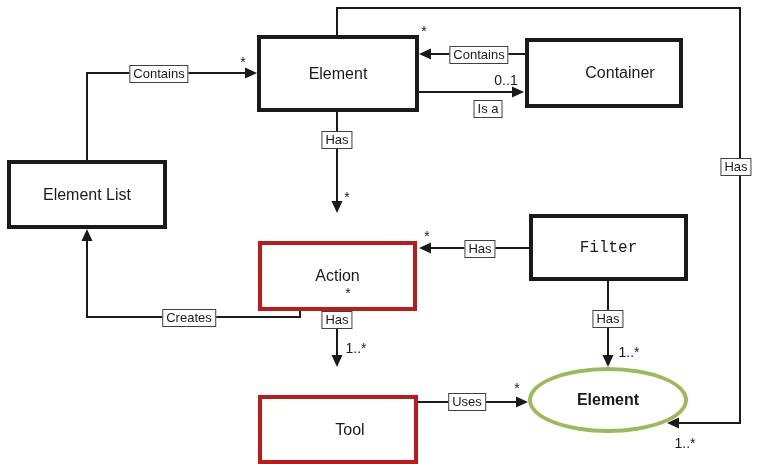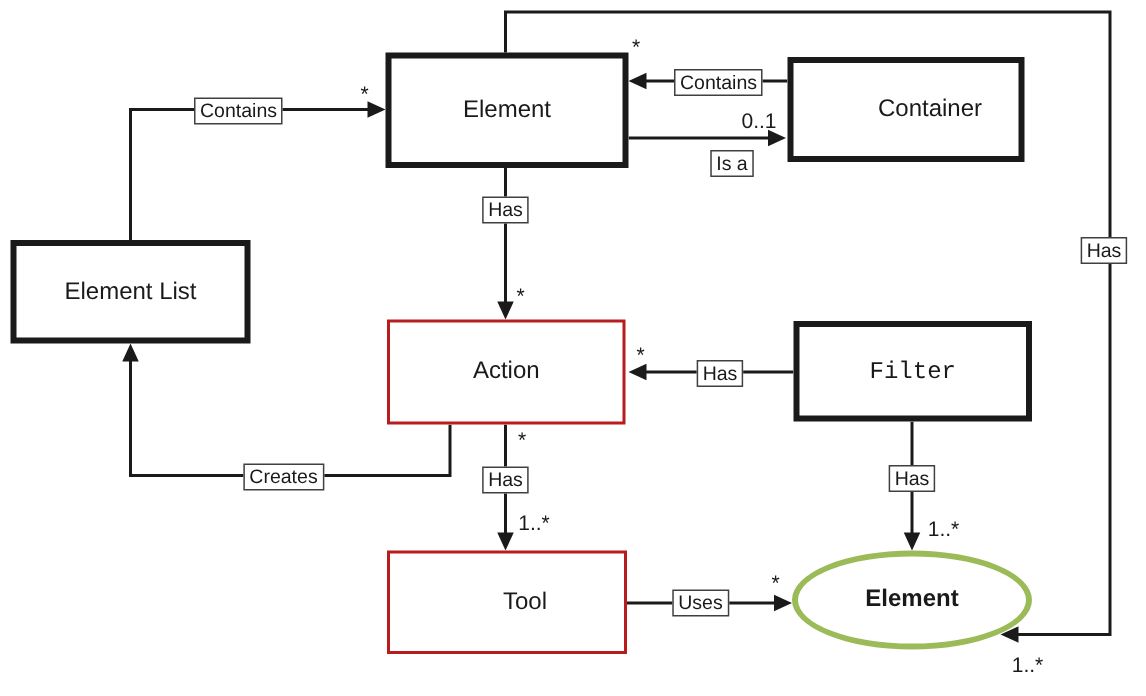--- a/index.html
+++ b/index.html
@@ -33,21 +33,21 @@
     position: absolute;
     box-sizing: border-box;
     background: #ffffff;
     display: flex;
     align-items: center;
     justify-content: center;
     font-size: 16px;
     color: #1a1a1a;
   }
   .node.black  { border: 4px solid #1a1a1a; }
-  .node.blue   { border: 2px solid #b91c1c; }
+  .node.blue   { border: 4px solid #b91c1c; margin-top: 28px; }
   .node.green  { border: 4px solid #9bbb59; border-radius: 50%; font-weight: bold; }
 
   .n-element-list { left: 7px;   top: 160px; width: 160px; height: 69px; }
   .n-element      { left: 257px; top: 35px;  width: 162px; height: 77px; }
   .n-container    { left: 525px; top: 38px;  width: 158px; height: 70px; padding-left: 32px; }
   .n-action       { left: 258px; top: 213px; width: 159px; height: 70px; }
   .n-filter       { left: 529px; top: 214px; width: 159px; height: 67px; font-family: Liberation Mono, monospace; }
   .n-tool         { left: 258px; top: 367px; width: 160px; height: 69px; padding-left: 24px; }
   .n-property     { left: 528px; top: 367px; width: 160px; height: 66px; }
 

